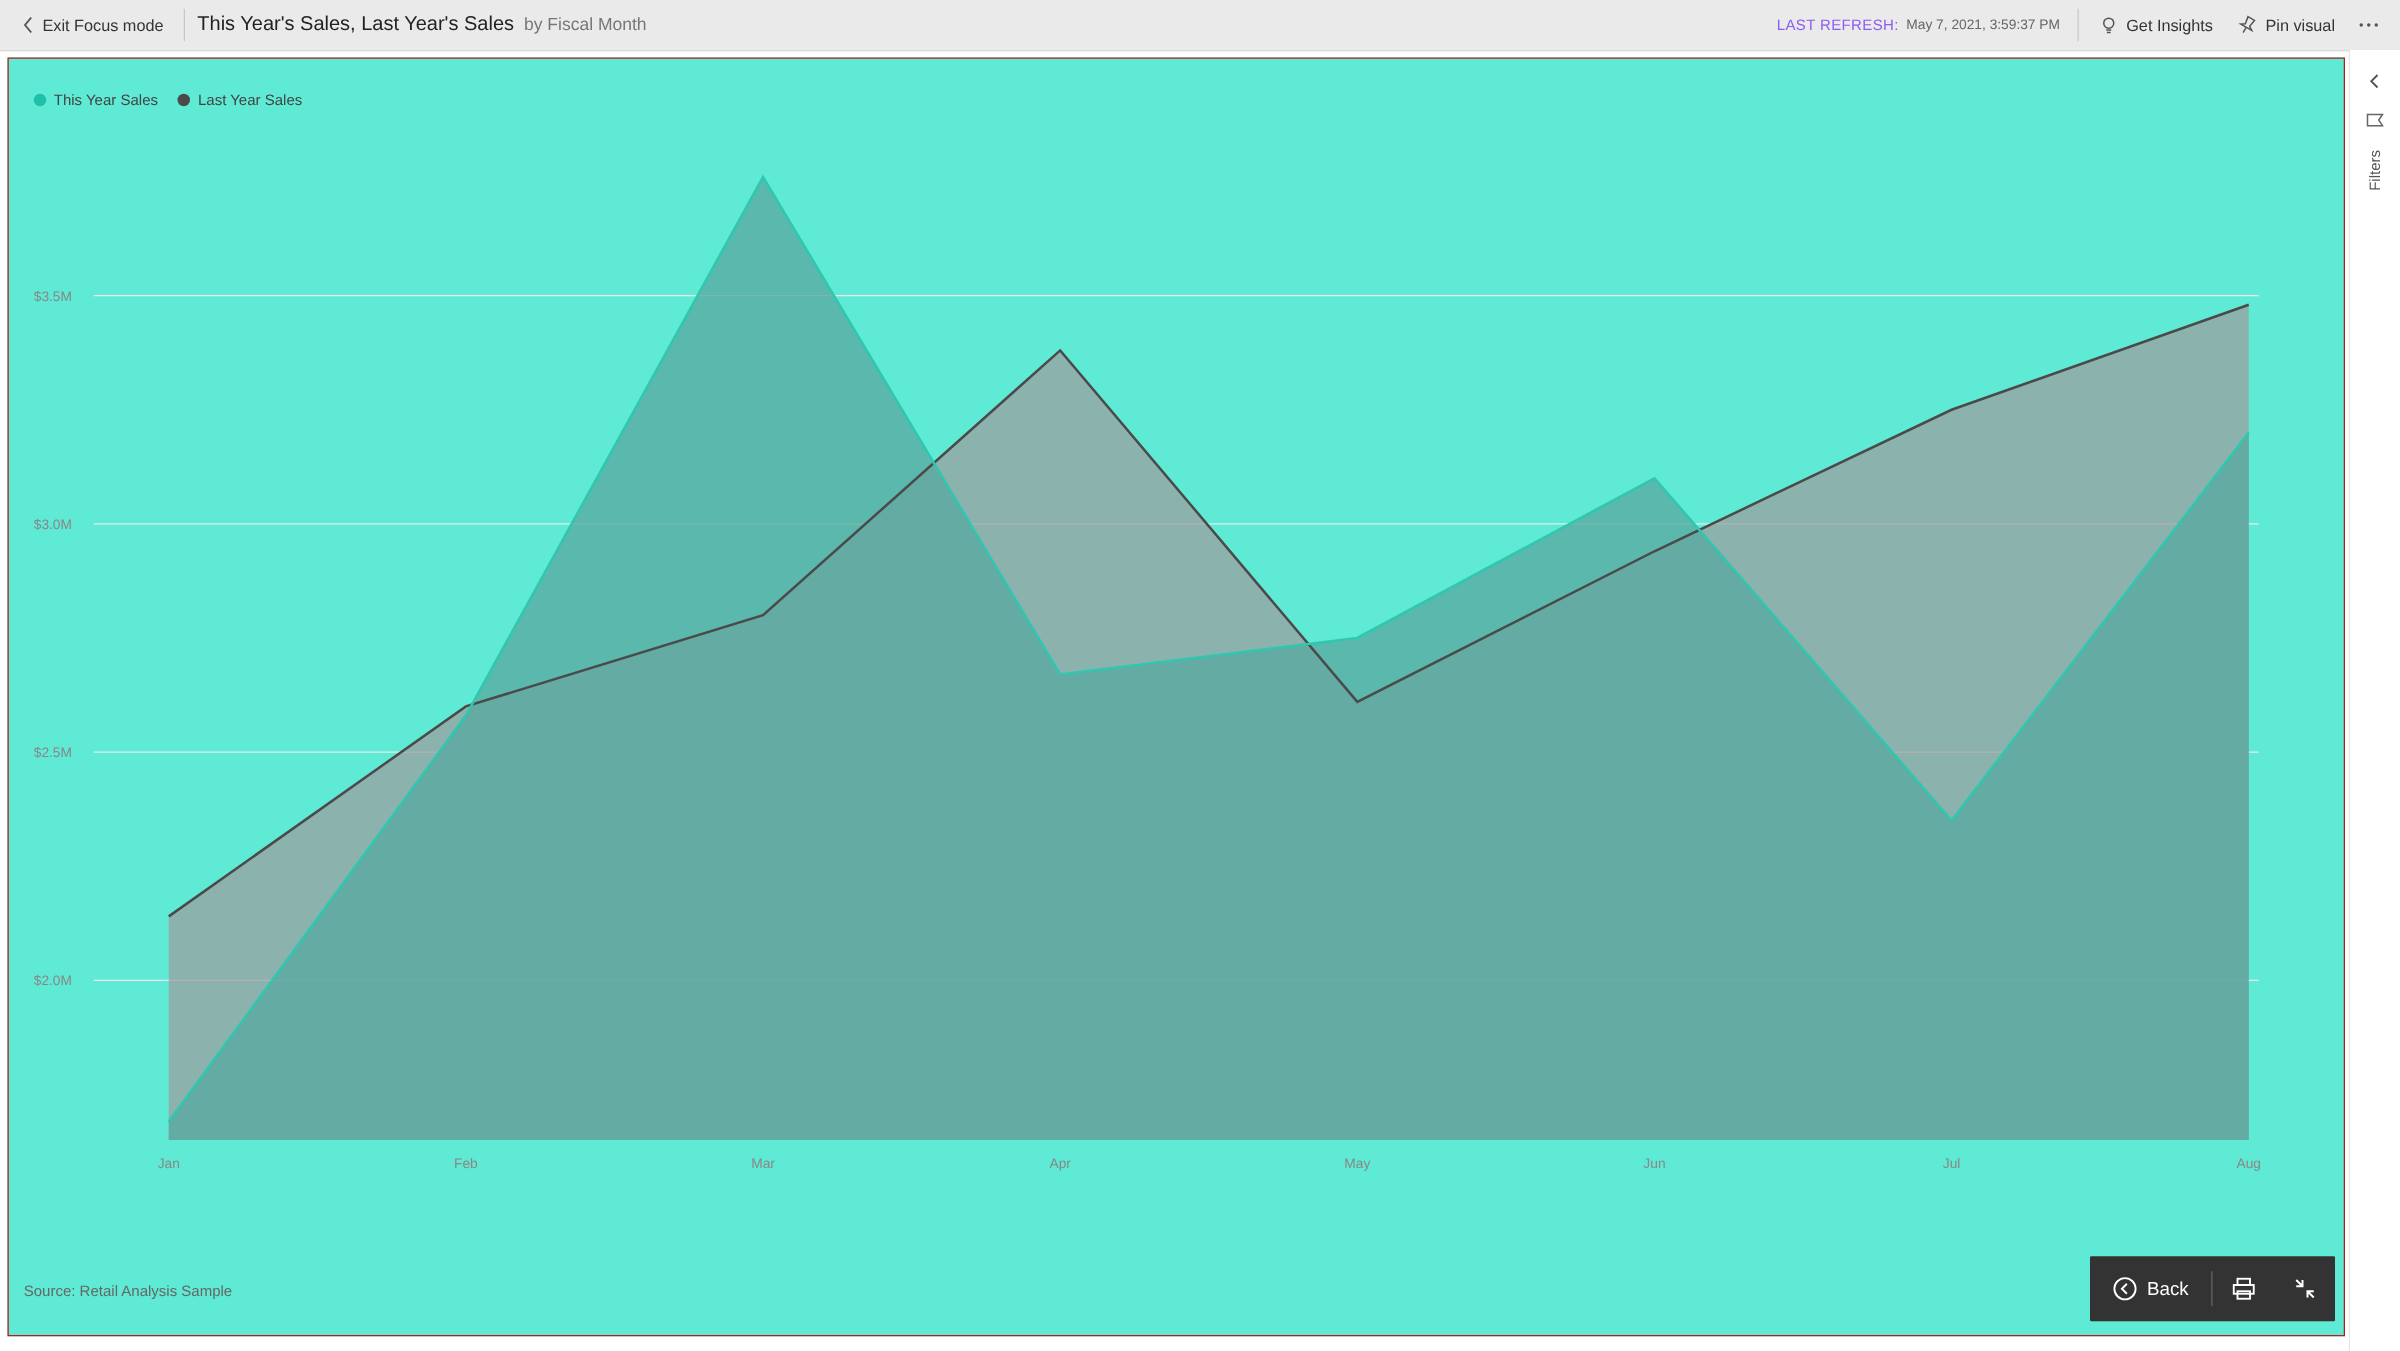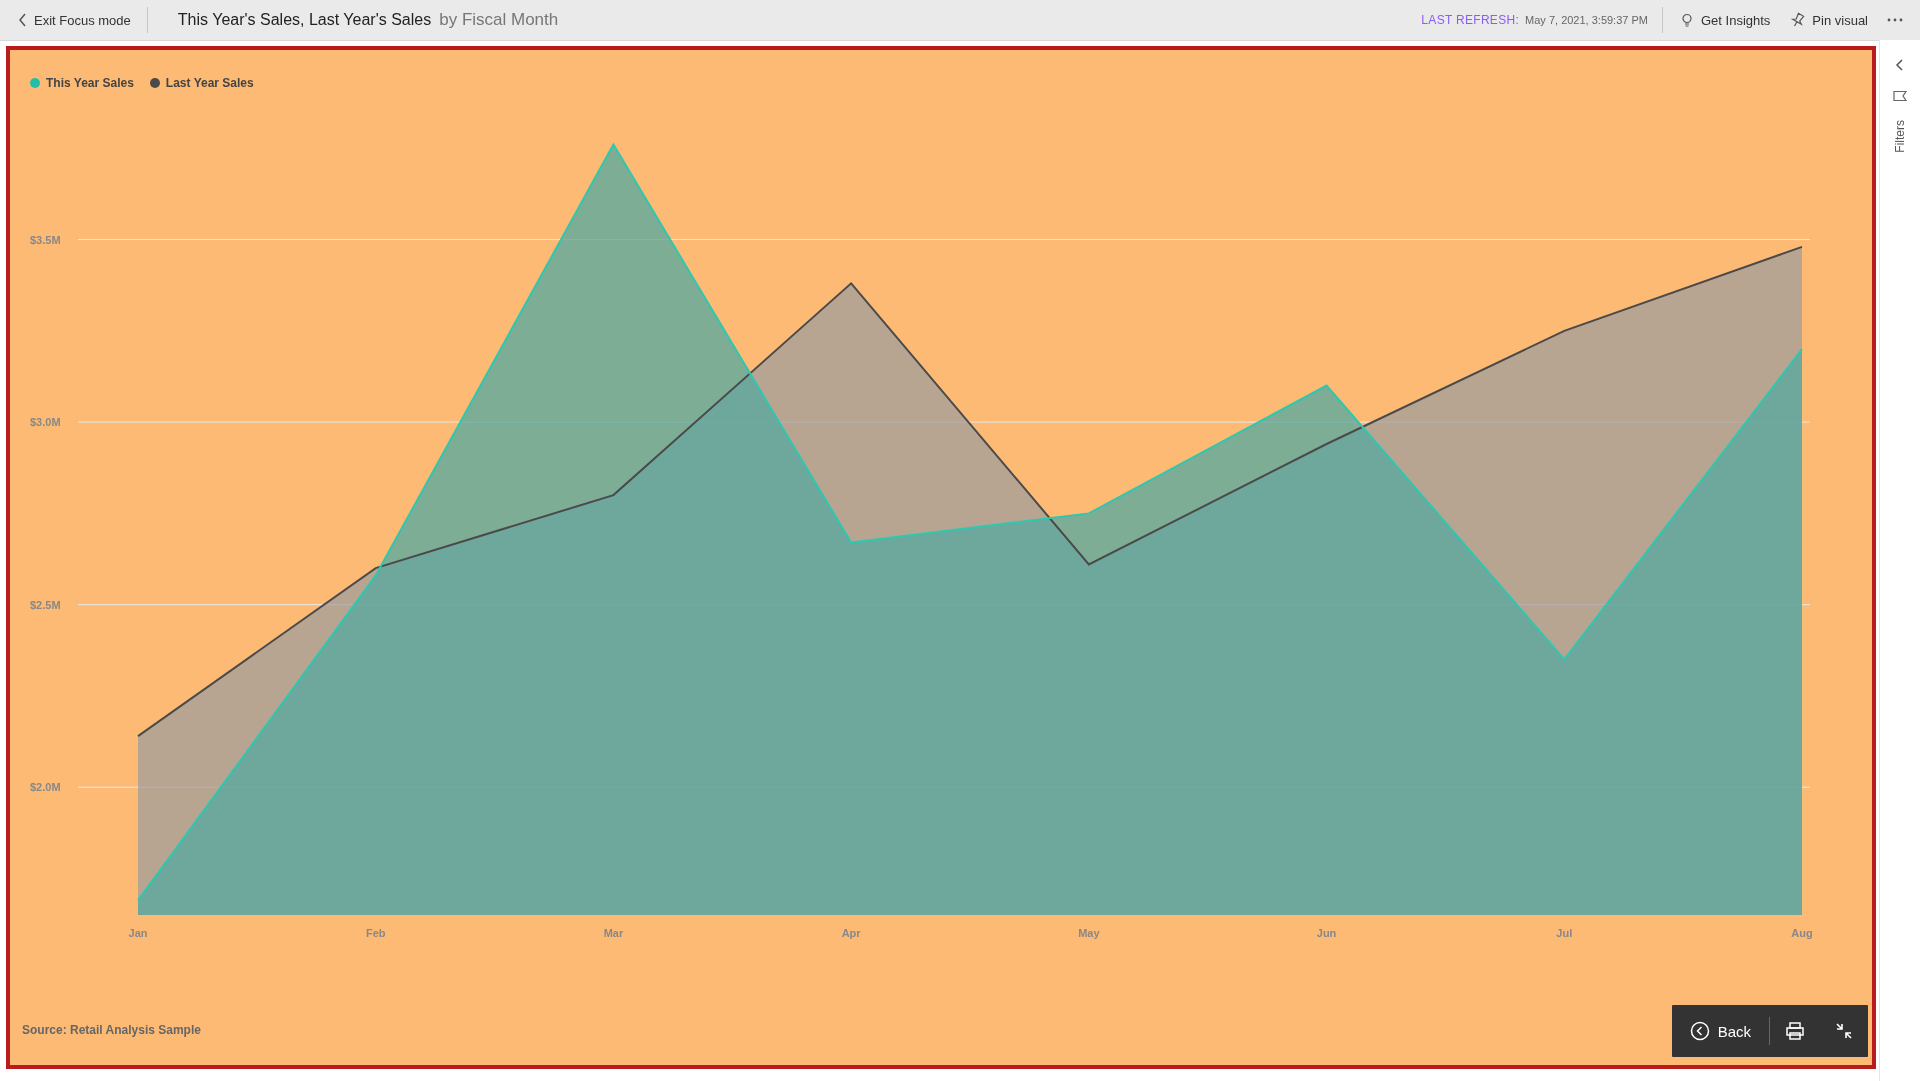--- a/index.html
+++ b/index.html
@@ -1,27 +1,27 @@
 <!DOCTYPE html>
 <html><head>
 <meta charset="utf-8">
 <style>
 html,body{margin:0;padding:0;width:1920px;height:1081px;font-family:"Segoe UI",Arial,sans-serif;background:#fff;overflow:hidden;}
 .topbar{display:flex;align-items:center;height:40px;background:#eaeaea;border-bottom:1px solid #d9d9d9;padding:0 8px;color:#333;text-align:center;}
 .exit-focus{display:flex;align-items:center;gap:6px;padding:0 10px;height:40px;cursor:pointer;font-size:13px;color:#333;}
 .vsep{width:1px;height:26px;background:#c7c7c7;margin:0 6px;}
-.title-wrap{display:flex;align-items:baseline;gap:8px;padding-left:4px;margin-left:20px;}
+.title-wrap{display:flex;align-items:baseline;gap:8px;padding-left:4px;}
 .title{font-size:16px;color:#222;}
-.subtitle{font-size:17px;color:#777;}
+.subtitle{font-size:14px;color:#777;}
 .spacer{flex:1;}
 .refresh-label{font-size:12px;color:#8b5cf6;letter-spacing:.3px;}
 .refresh-value{font-size:11px;color:#666;padding:0 8px 0 6px;}
 .tb-btn{display:flex;align-items:center;gap:6px;padding:12px 10px;height:40px;cursor:pointer;font-size:13px;color:#333;}
 .icon-svg{display:block;}
-.canvas{position:absolute;left:0;top:40px;right:44px;bottom:6px;background:#fdba74;border:4px solid #b91c1c;margin:6px 0 6px 6px;font-weight:bold;}
+.canvas{position:absolute;left:0;top:40px;right:44px;bottom:6px;background:#5eead4;border:1px solid #b91c1c;margin:6px 0 6px 6px;}
 .legend{position:absolute;left:20px;top:26px;display:flex;gap:16px;align-items:center;font-size:12px;color:#444;}
 .legend-item{display:flex;align-items:center;gap:6px;}
 .swatch{width:10px;height:10px;border-radius:50%;}
 .source{position:absolute;left:12px;bottom:28px;font-size:12px;color:#666;}
 .side-pane{position:absolute;right:0;top:40px;width:40px;bottom:0;border-left:1px solid #e6e6e6;background:#fff;display:flex;flex-direction:column;align-items:center;padding-top:18px;gap:16px;}
 .side-btn{cursor:pointer;color:#555;}
 .filters-label{writing-mode:vertical-rl;font-size:12px;color:#555;cursor:pointer;transform:rotate(180deg);}
 .bottom-bar{position:absolute;right:52px;bottom:24px;height:52px;background:#333;color:#fff;display:flex;align-items:center;border-radius:1px;margin-top:30px;}
 .bottom-btn{display:flex;align-items:center;gap:8px;height:52px;padding:0 18px;cursor:pointer;font-size:15px;}
 .bsep{width:1px;height:28px;background:#666;}

